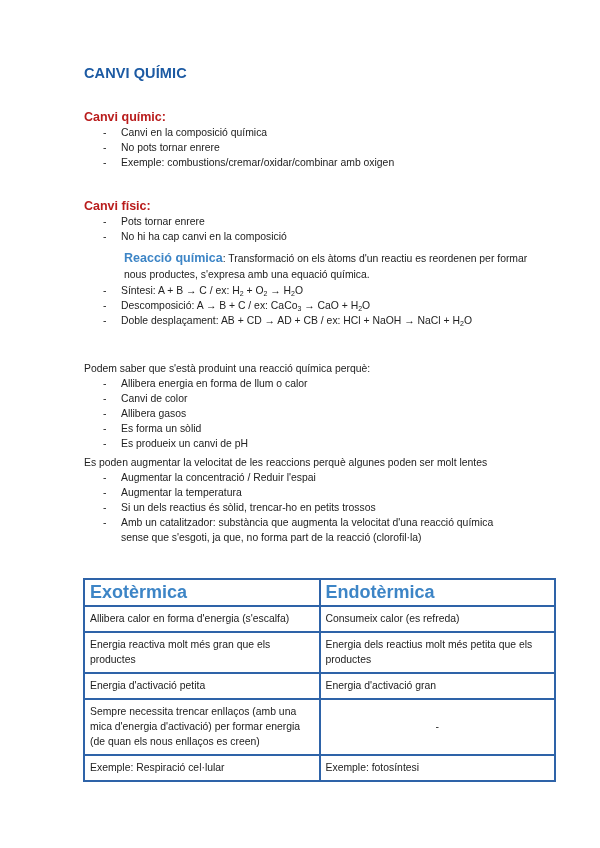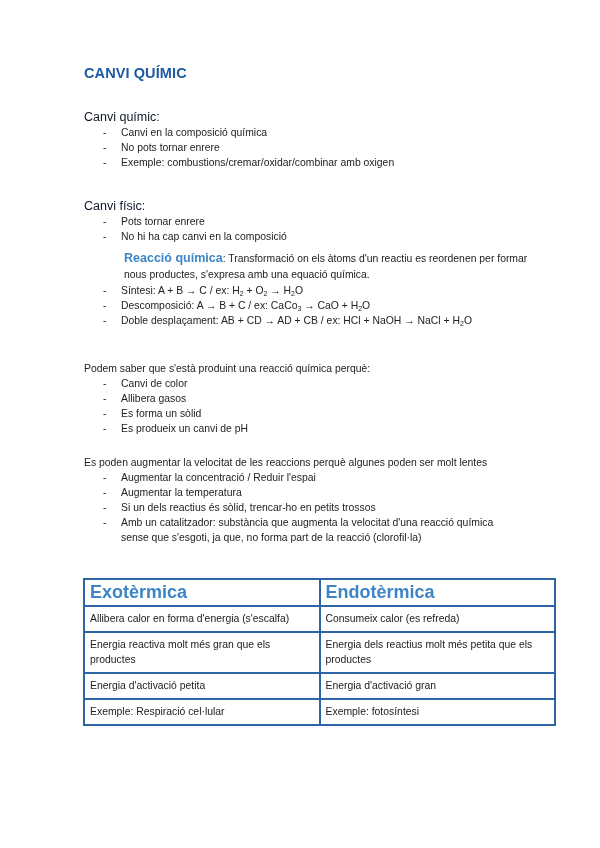--- a/index.html
+++ b/index.html
@@ -1,20 +1,20 @@
 <!DOCTYPE html>
 <html><head>
 <meta charset="utf-8">
 <style>
   html, body { margin: 0; padding: 0; background: #ffffff; }
   body { width: 600px; height: 848px; position: relative; overflow: hidden;
          font-family: "Liberation Sans", sans-serif; color: #222; font-size: 10.4px; }
   .page { position: absolute; left: 0; top: 0; width: 600px; height: 848px; }
   .title { position: absolute; left: 84px; top: 65px; font-size: 14.5px; font-weight: bold; color: #1c5aa3; letter-spacing: 0.1px; }
-  .h2 { font-size: 12.5px; font-weight: normal; color: #0f172a; }
+  .h2 { font-size: 12.5px; font-weight: bold; color: #b91c1c; }
   .section { position: absolute; left: 84px; width: 440px; line-height: 15px; }
   ul.dash { list-style: none; margin: 0; padding: 0; }
   ul.dash li { position: relative; padding-left: 37px; line-height: 15px; }
   ul.dash li::before { content: "-"; position: absolute; left: 19px; top: 0; }
   .inline-h { font-size: 12.5px; font-weight: bold; color: #3d85c6; }
   sub { font-size: 7px; vertical-align: -2px; line-height: 0; }
   table { position: absolute; left: 83px; top: 578px; width: 473px; border-collapse: collapse; font-size: 10.4px; }
   td { border: 2px solid #2e63a8; padding: 4px 5px 5px 5px; vertical-align: top; line-height: 15px; width: 50%; }
   td.hdr { font-size: 18px; font-weight: bold; color: #3d85c6; padding-top: 5px; padding-bottom: 5px; }
   td.center { text-align: center; vertical-align: middle; }
@@ -50,20 +50,21 @@
     <ul class="dash">
       <li><span>Síntesi: A + B → C / ex: H</span><sub>2</sub><span> + O</span><sub>2</sub><span> → H</span><sub>2</sub><span>O</span></li>
       <li><span>Descomposició: A → B + C / ex: CaCo</span><sub>3</sub><span> → CaO + H</span><sub>2</sub><span>O</span></li>
       <li><span>Doble desplaçament: AB + CD → AD + CB / ex: HCl + NaOH → NaCl + H</span><sub>2</sub><span>O</span></li>
     </ul>
   </div>
 
   <div class="section" style="top:352px;margin-top:9px;">
     <div>Podem saber que s'està produint una reacció química perquè:</div>
     <ul class="dash">
+      <li>Allibera energia en forma de llum o calor</li>
       <li>Canvi de color</li>
       <li>Allibera gasos</li>
       <li>Es forma un sòlid</li>
       <li>Es produeix un canvi de pH</li>
     </ul>
   </div>
 
   <div class="section" style="top:455px; width:430px;">
     <div>Es poden augmentar la velocitat de les reaccions perquè algunes poden ser molt lentes</div>
     <ul class="dash">
@@ -86,19 +87,23 @@
     </tr>
     <tr>
       <td>Energia reactiva molt més gran que els productes</td>
       <td>Energia dels reactius molt més petita que els productes</td>
     </tr>
     <tr>
       <td>Energia d'activació petita</td>
       <td>Energia d'activació gran</td>
     </tr>
     <tr>
+      <td>Sempre necessita trencar enllaços (amb una mica d'energia d'activació) per formar energia (de quan els nous enllaços es creen)</td>
+      <td class="center">-</td>
+    </tr>
+    <tr>
       <td>Exemple: Respiració cel·lular</td>
       <td>Exemple: fotosíntesi</td>
     </tr>
   </tbody>
     </table>
 
 </div>
 
 </body></html>

